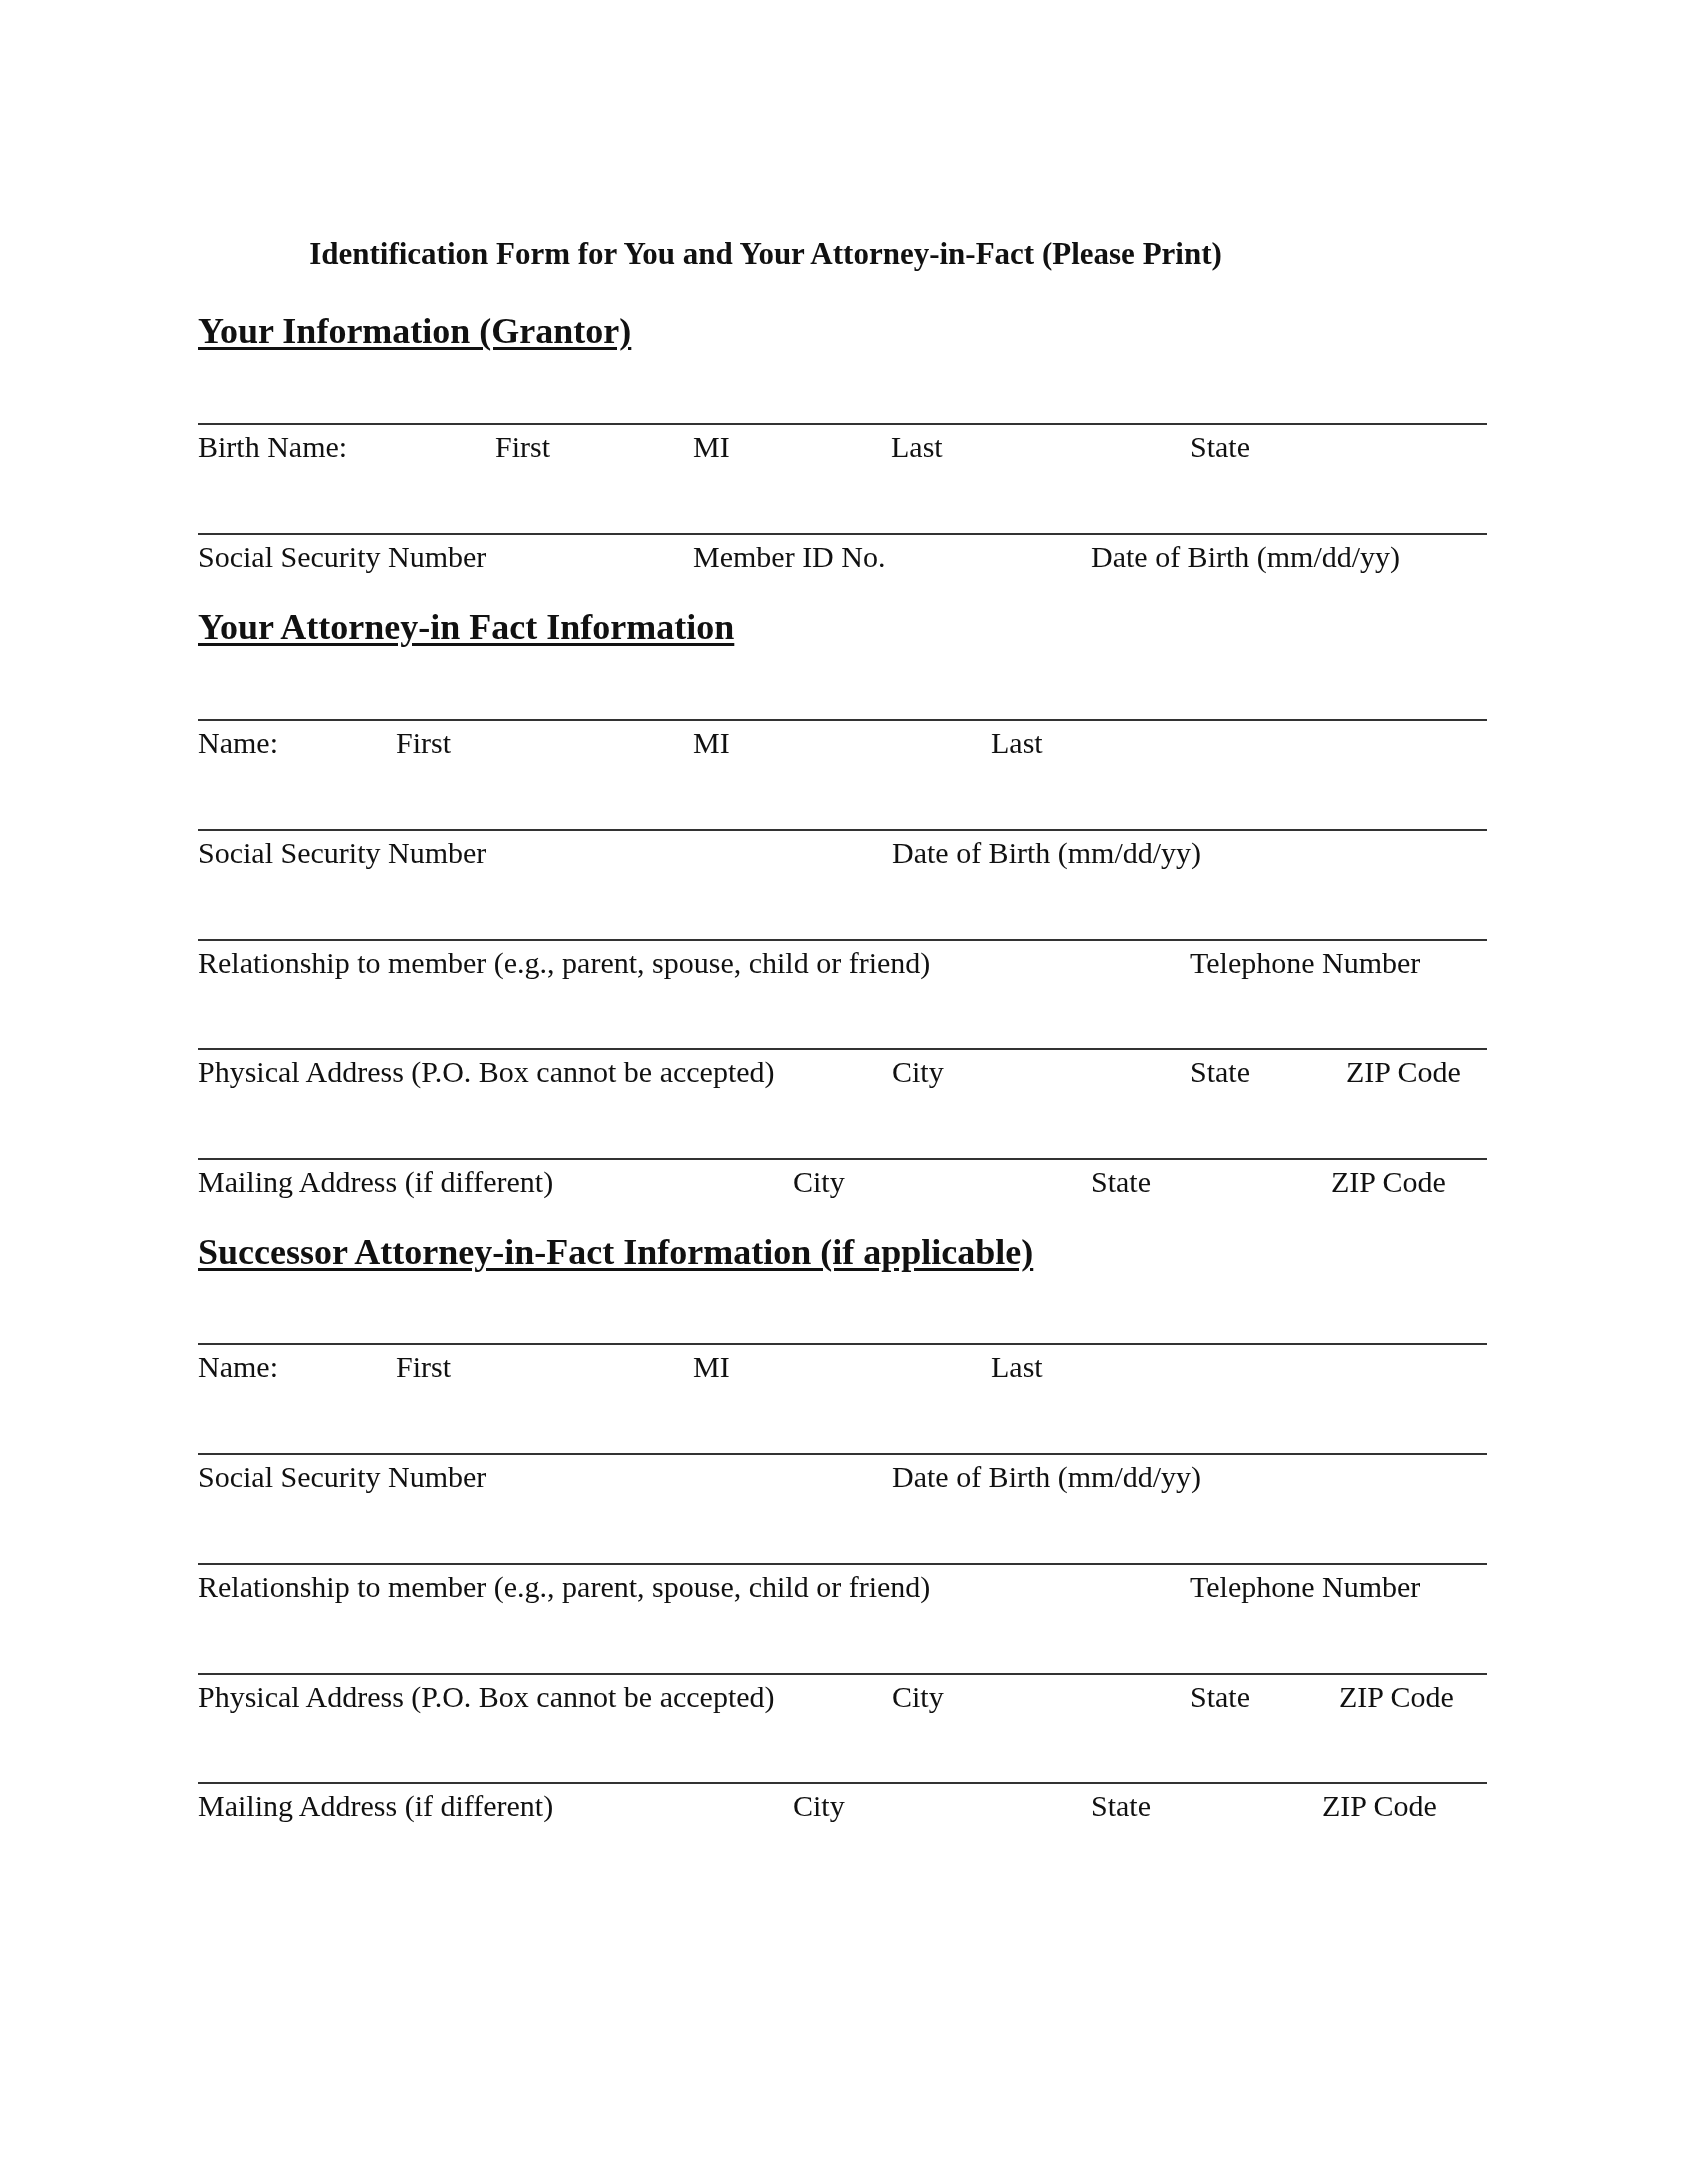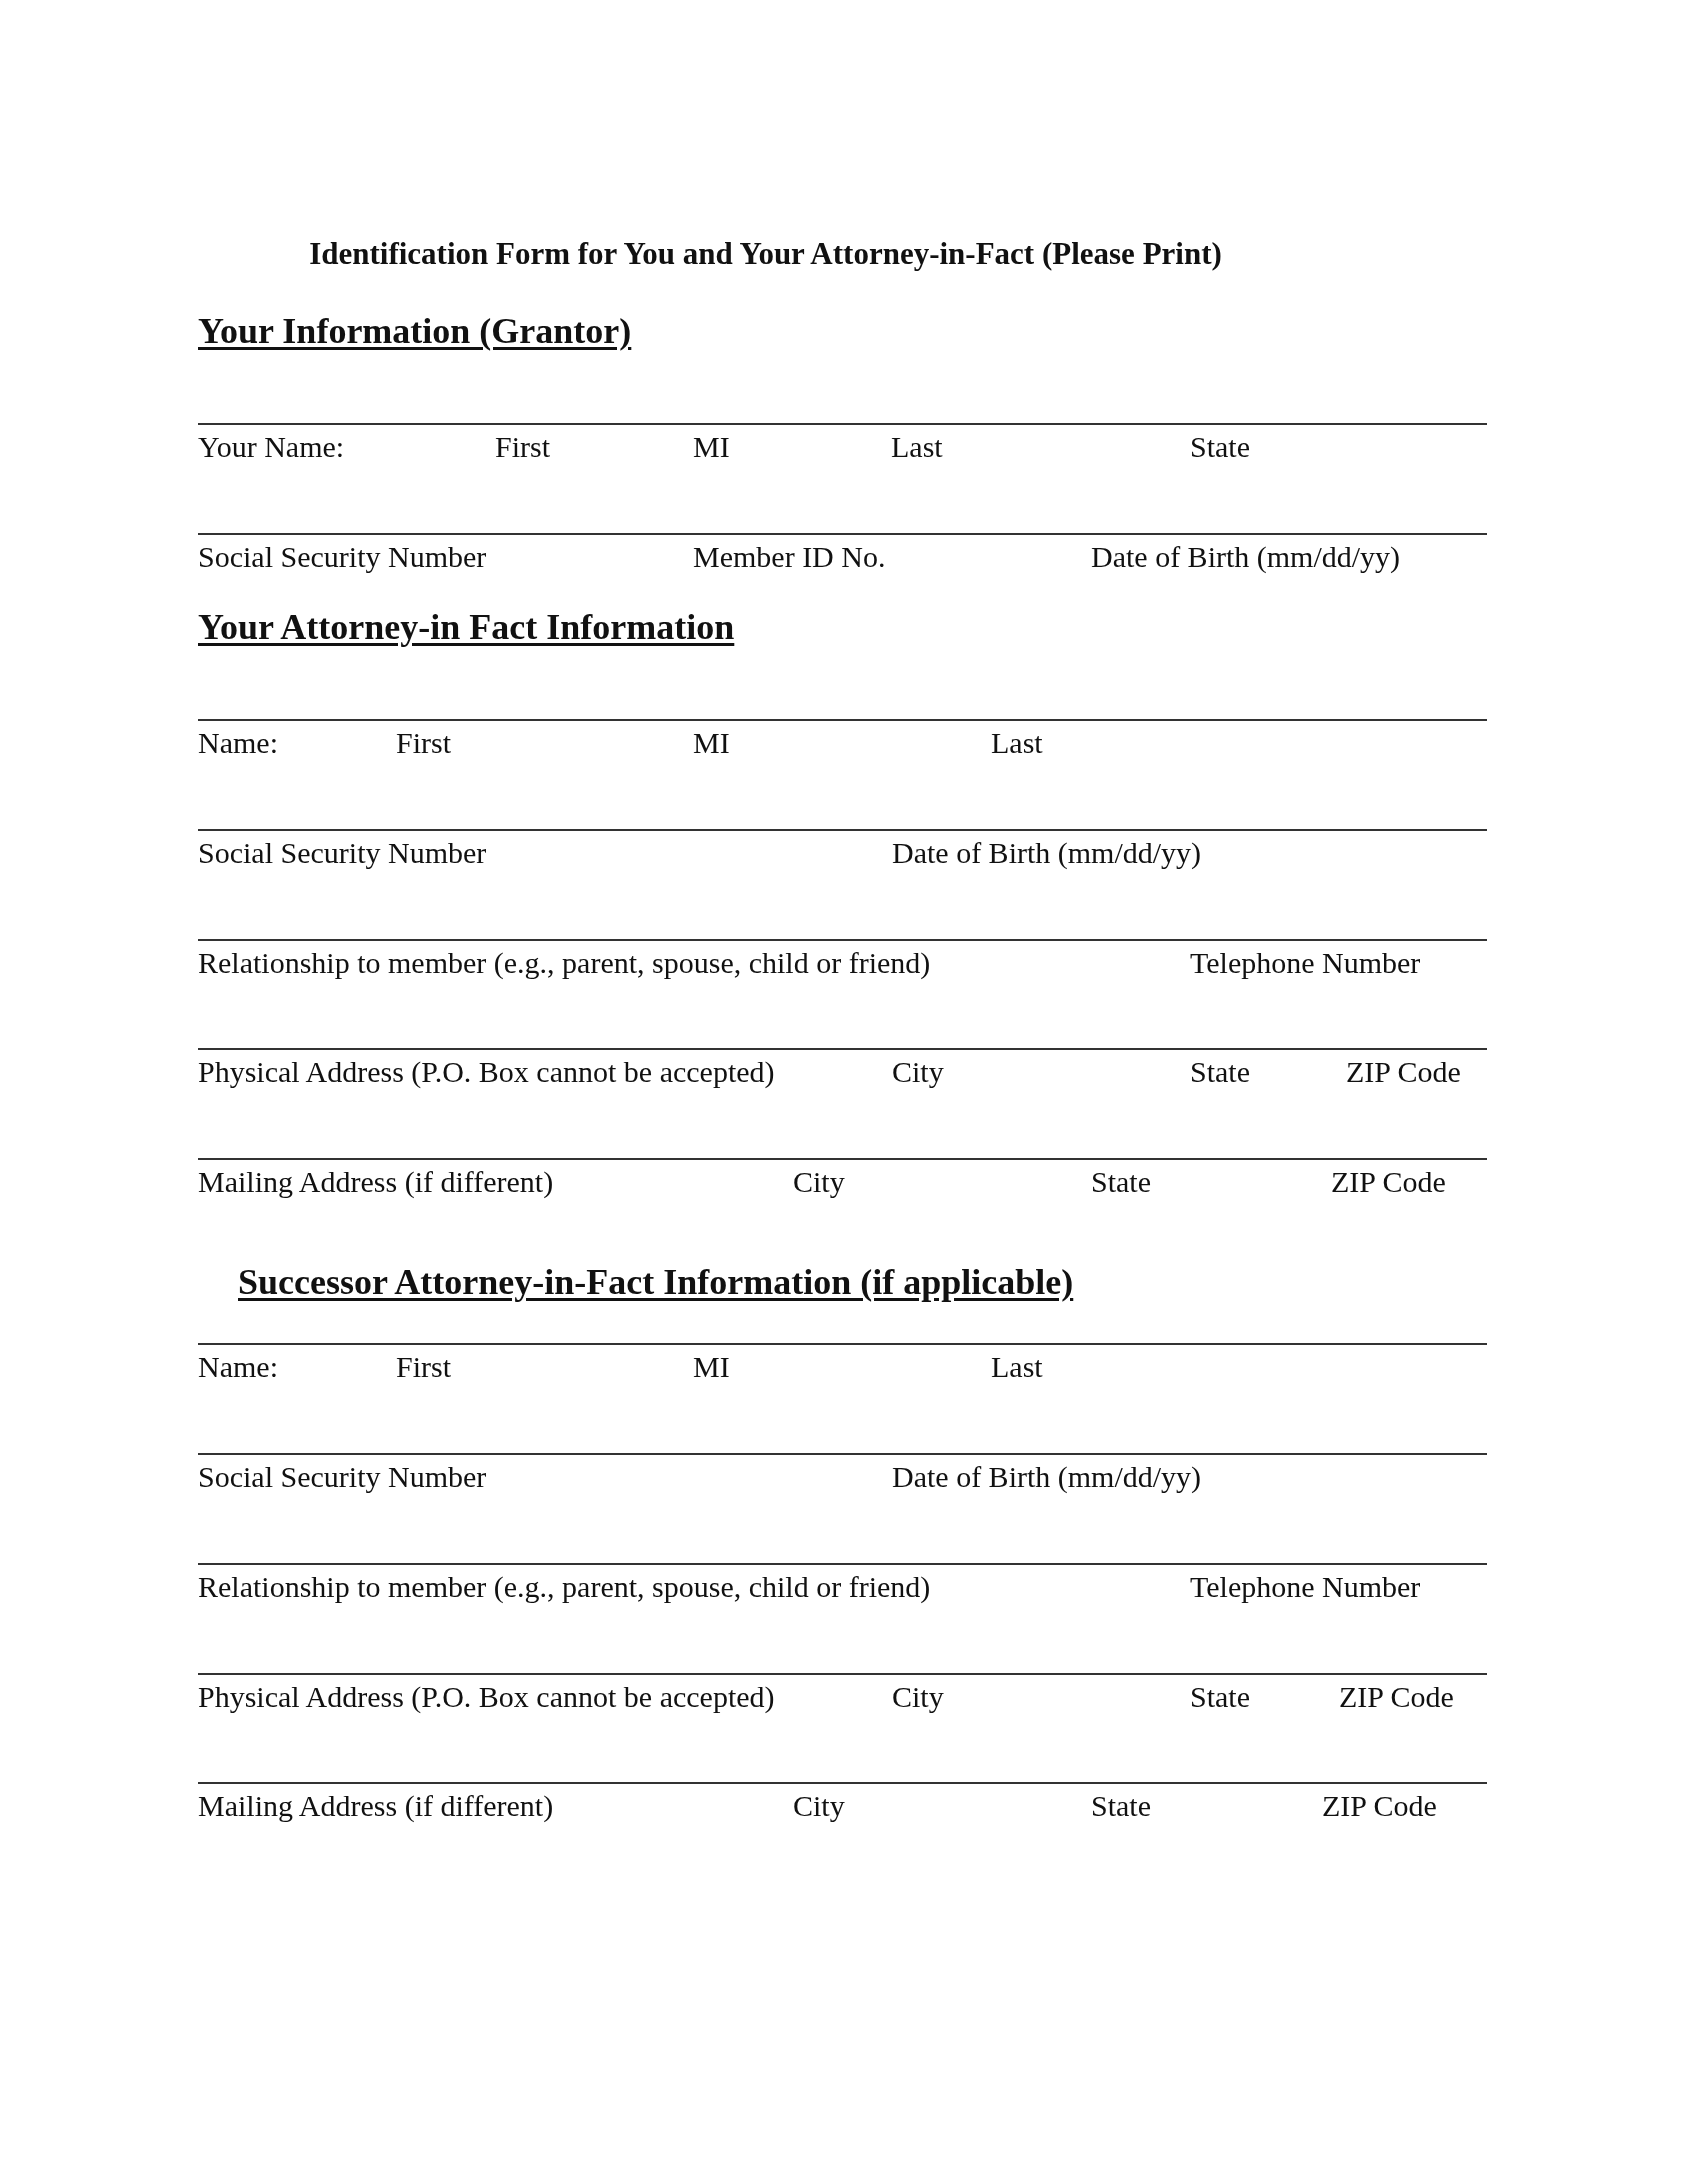--- a/index.html
+++ b/index.html
@@ -16,21 +16,21 @@
 </style>
 </head>
 <body>
 
 <div class="title">Identification Form for You and Your Attorney-in-Fact (Please Print)</div>
 
 <div class="heading" style="top:310px;">Your Information (Grantor)</div>
 
 <div class="field-row" style="top:423px;">
   <div class="rule"></div>
-  <span class="lbl" style="left:0px;">Your Name:</span>
+  <span class="lbl" style="left:0px;">Birth Name:</span>
   <span class="lbl" style="left:297px;">First</span>
   <span class="lbl" style="left:495px;">MI</span>
   <span class="lbl" style="left:693px;">Last</span>
   <span class="lbl" style="left:992px;">State</span>
 </div>
 
 <div class="field-row" style="top:533px;">
   <div class="rule"></div>
   <span class="lbl" style="left:0px;">Social Security Number</span>
   <span class="lbl" style="left:495px;text-align:right;">Member ID No.</span>
@@ -68,21 +68,21 @@
 </div>
 
 <div class="field-row" style="top:1158px;">
   <div class="rule"></div>
   <span class="lbl" style="left:0px;">Mailing Address (if different)</span>
   <span class="lbl" style="left:595px;">City</span>
   <span class="lbl" style="left:893px;">State</span>
   <span class="lbl" style="left:1133px;">ZIP Code</span>
 </div>
 
-<div class="heading" style="top:1261px;margin-left:40px;">Successor Attorney-in-Fact Information (if applicable)</div>
+<div class="heading" style="top:1231px;">Successor Attorney-in-Fact Information (if applicable)</div>
 
 <div class="field-row" style="top:1343px;">
   <div class="rule"></div>
   <span class="lbl" style="left:0px;">Name:</span>
   <span class="lbl" style="left:198px;">First</span>
   <span class="lbl" style="left:495px;">MI</span>
   <span class="lbl" style="left:793px;">Last</span>
 </div>
 
 <div class="field-row" style="top:1453px;">

